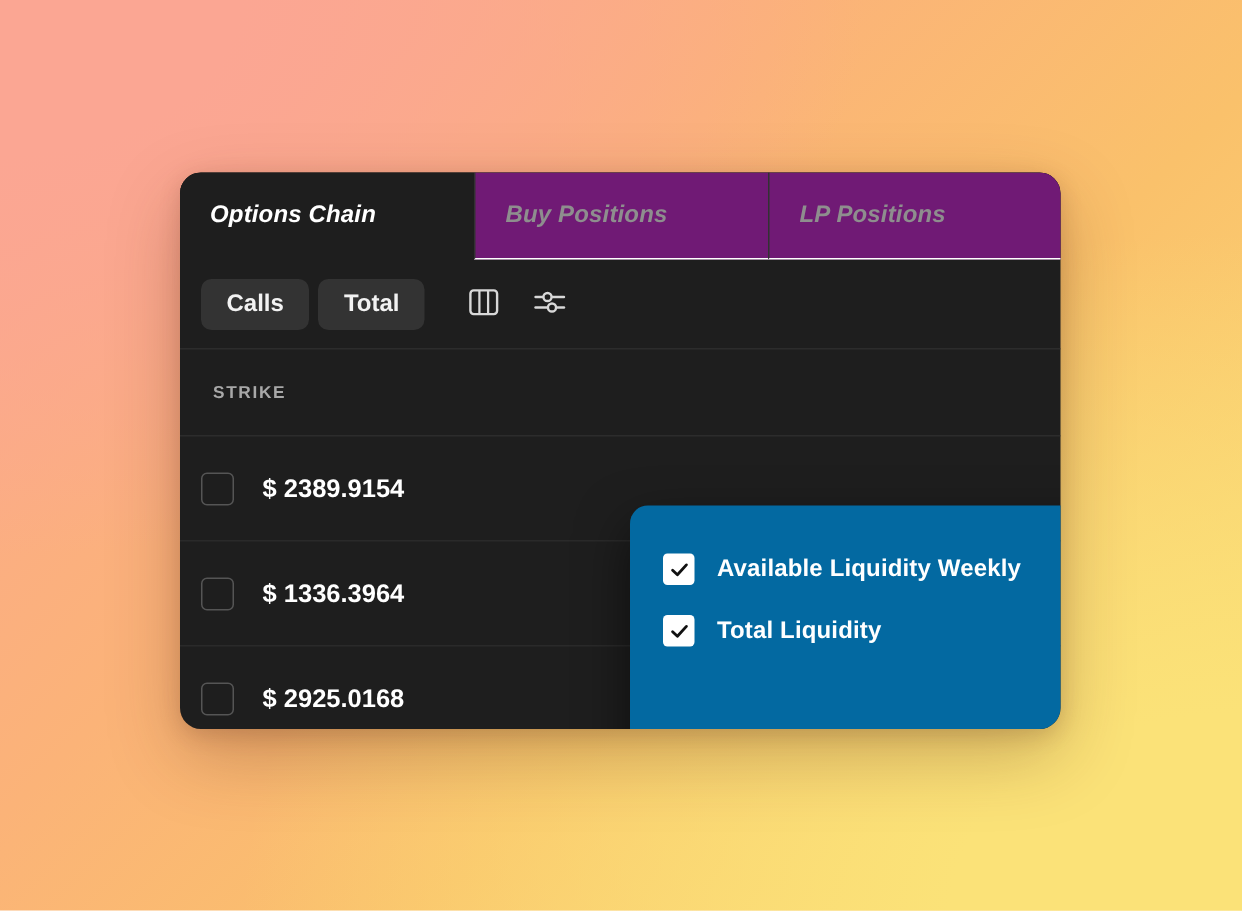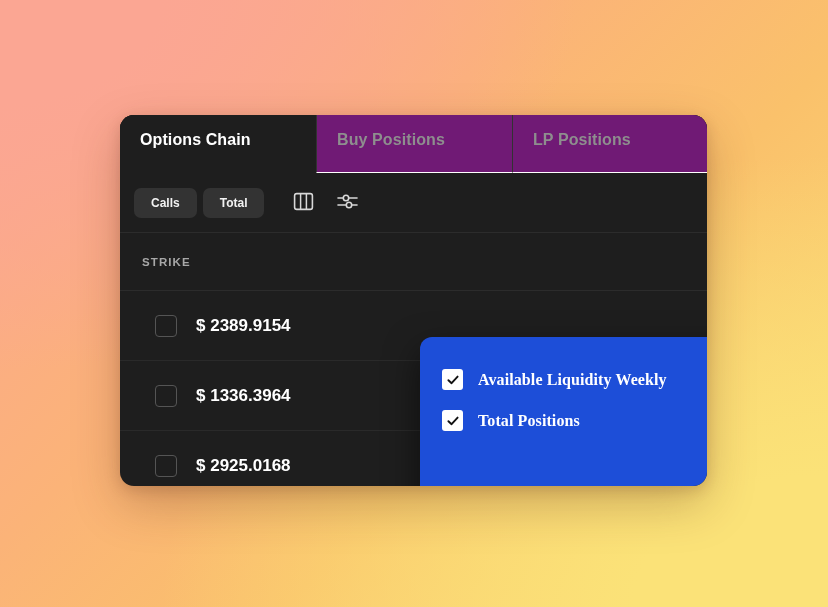--- a/index.html
+++ b/index.html
@@ -26,25 +26,26 @@
     background:#1e1e1e;
     border-radius:14px;
     overflow:hidden;
     box-shadow:0 18px 48px rgba(90,40,20,.28), 0 4px 14px rgba(90,40,20,.18);
   }
 
   
   .tabs { display:flex; height:58px; background:#1e1e1e; }
   .tab {
     flex:0 0 auto;
-    display:flex; 
-    padding:16px 20px;
+    display:flex; align-items:center;
+    padding:0 20px;
     font-size:16px; font-weight:bold;
     letter-spacing:.1px;
     position:relative;
+    font-style:italic;
   }
   .tab.active { background:#1e1e1e; color:#ffffff; width:196px; }
   .tab.inactive {
     background:#701a75;
     color:#8e8e8e;
     width:196px;
     border-left:1px solid #323232;
     border-bottom:1px solid #ffffff;
   }
 
@@ -59,21 +60,21 @@
   .seg {
     display:flex; gap:6px;
     margin-right:12px;
   }
   .seg-btn {
     background:#333333;
     color:#f2f2f2;
     border:none;
     border-radius:7px;
     padding:8px 17px;
-    font-size:12px; font-weight:bold;
+    font-size:16px; font-weight:bold;
     font-family:"Liberation Sans", sans-serif;
     cursor:pointer;
   }
   .icon-btn {
     width:34px; height:34px;
     display:flex; align-items:center; justify-content:center;
     background:transparent; border:none; cursor:pointer;
   }
 
   
@@ -85,21 +86,21 @@
   }
   .th {
     font-size:11.5px; font-weight:bold;
     letter-spacing:1.1px;
     color:#a8a8a8;
   }
   .row {
     height:70px;
     display:flex; align-items:center;
     border-bottom:1px solid #2a2a2a;
-    padding-left:35px;
+    padding-left:14px;
   }
   .cbox {
     width:22px; height:22px;
     border:1.5px solid #555555;
     border-radius:4px;
     flex:0 0 auto;
   }
   .strike {
     margin-left:19px;
     font-size:17px; font-weight:bold;
@@ -114,26 +115,25 @@
   .cell-amt { font-size:16px; font-weight:bold; }
   .cell-usd { font-size:15px; font-weight:bold; color:#e8e8e8; }
 
   .rowwrap { position:relative; }
 
   
   .popover {
     position:absolute;
     left:300px; top:222px;
     width:385px; height:196px;
-    background:#1d4ed8;
+    background:#0369a1;
     border-radius:12px;
     padding:22px 0 0 22px;
     box-shadow:0 14px 34px rgba(0,0,0,.55);
     z-index:20;
-    font-family:Liberation Serif, serif;
   }
   .pop-item {
     display:flex; align-items:center;
     gap:15px;
     height:41px;
     cursor:pointer;
   }
   .pop-check {
     width:21px; height:21px;
     background:#ffffff;
@@ -230,21 +230,21 @@
       </span>
       <span class="pop-label">Available Liquidity Weekly</span>
     </div>
 
     <div class="pop-item">
       <span class="pop-check">
         <svg width="14" height="14" viewBox="0 0 14 14" fill="none">
           <path d="M2.4 7.2 L5.6 10.2 L11.6 3.6" stroke="#111111" stroke-width="1.9" stroke-linecap="round" stroke-linejoin="round"></path>
         </svg>
       </span>
-      <span class="pop-label">Total Positions</span>
+      <span class="pop-label">Total Liquidity</span>
     </div>
 
 
     <div class="pop-item">
       
       
     </div>
 
   </div>
 

